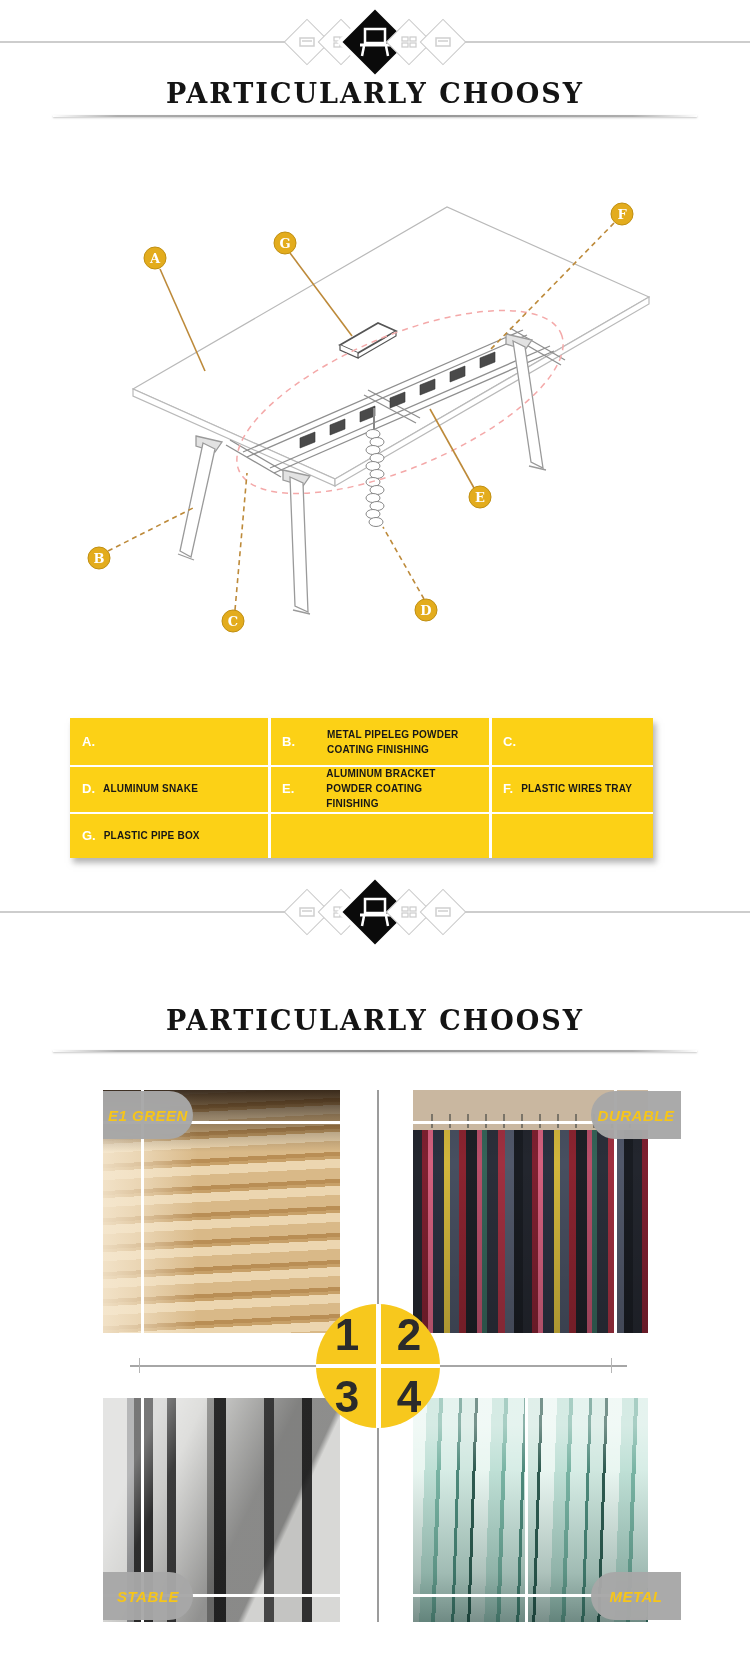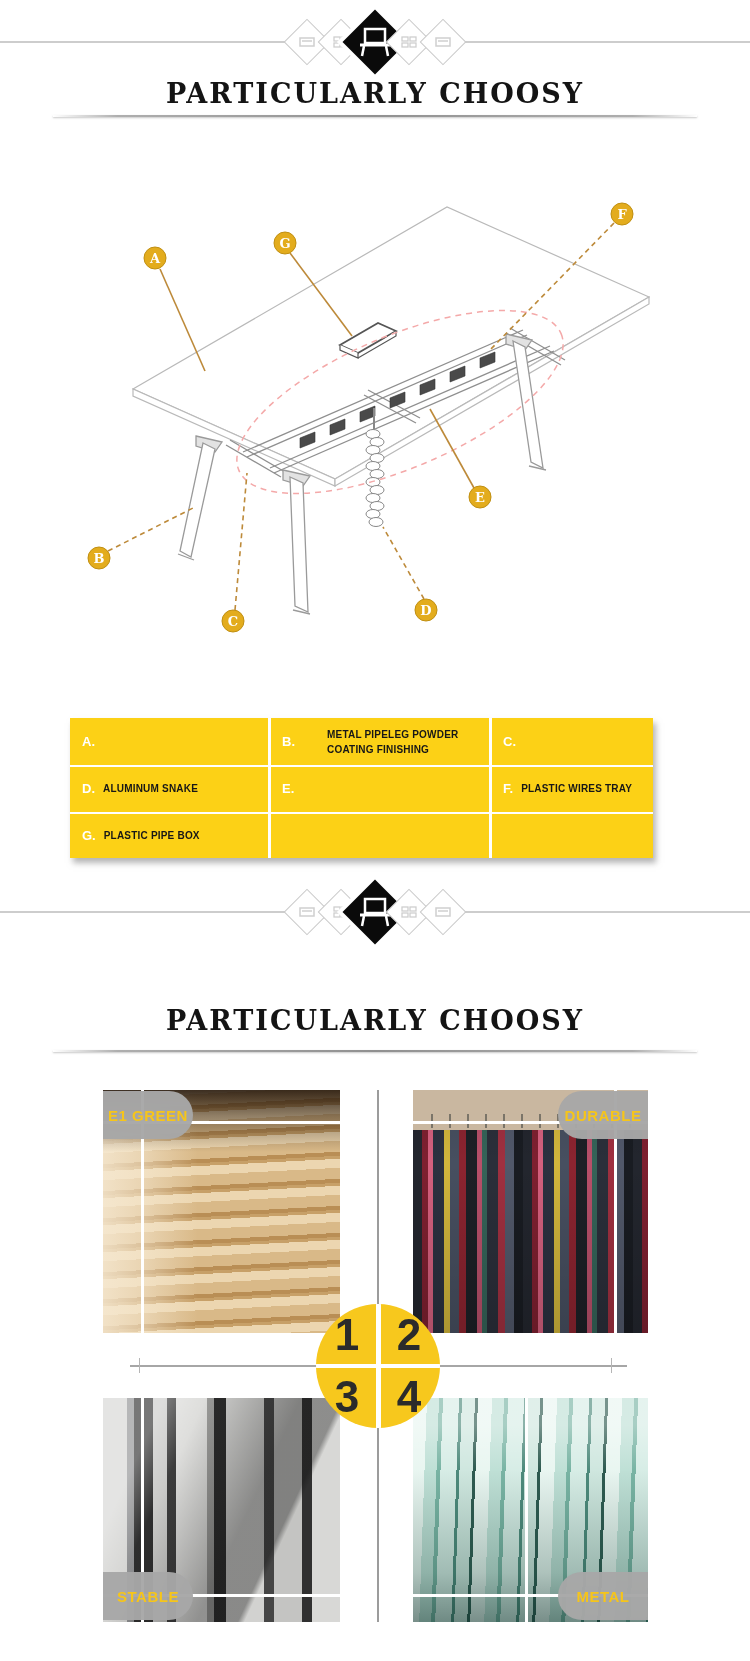--- a/index.html
+++ b/index.html
@@ -59,23 +59,23 @@
       linear-gradient(180deg,rgba(255,255,255,.35) 0 12%,rgba(0,0,0,0) 32%,rgba(20,60,50,.28) 78%,rgba(8,40,34,.5) 100%),
       repeating-linear-gradient(92deg,#e9f6f1 0 14px,#bfe0d6 14px 26px,#79b4a4 26px 30px,
         #d7ede6 30px 46px,#4e8a7c 46px 49px,#cfe7df 49px 62px,#2e5a50 62px 65px);}
   .hookband{position:absolute;left:0;right:0;top:0;height:40px;background:#c9b7a0;}
   .hookrow{position:absolute;left:6px;right:6px;top:24px;height:14px;
     background:repeating-linear-gradient(90deg,transparent 0 12px,#7a7468 12px 14px,transparent 14px 18px);}
   .wline{position:absolute;background:#fff;z-index:2;}
 
   .flabel{position:absolute;width:90px;height:48px;display:flex;align-items:center;
     justify-content:center;background:rgba(167,167,167,.97);color:#F6C51A;
-    font-weight:bold;font-size:15px;letter-spacing:.5px;z-index:3;}
+    font-weight:bold;font-size:15px;letter-spacing:.5px;z-index:3;font-style:italic;}
   .flabel.round-right{border-radius:0 26px 26px 0;}
-  .flabel.round-left{border-radius:26px 0 0 26px;}
+  .flabel.round-left{border-radius:26px 0 0 26px;margin-left:33px;}
 
   .vdiv,.hdiv,.tick{position:absolute;background:#9c9c9c;}
   .hdiv{background:#a6a6a6;}
   .tick{background:#b5b5b5;}
 
   .num-circle{position:absolute;left:316px;top:1304px;width:124px;height:124px;
     border-radius:50%;background:#F7C81D;z-index:4;display:grid;
     grid-template-columns:1fr 1fr;grid-template-rows:1fr 1fr;overflow:hidden;}
   .num-circle .crossv{position:absolute;left:50%;margin-left:-2.5px;top:0;bottom:0;width:5px;background:#fff;}
   .num-circle .crossh{position:absolute;top:50%;margin-top:-2px;left:0;right:0;height:4px;background:#fff;}
@@ -247,20 +247,21 @@
     </div>
     <div class="cell col2">
       <span class="key">C.</span>
     </div>
     <div class="cell col0">
       <span class="key">D.</span>
       <span class="desc">ALUMINUM SNAKE</span>
     </div>
     <div class="cell col1">
       <span class="key">E.</span>
+      <span class="desc">ALUMINUM BRACKET POWDER COATING FINISHING</span>
     </div>
     <div class="cell col2">
       <span class="key">F.</span>
       <span class="desc">PLASTIC WIRES TRAY</span>
     </div>
     <div class="cell col0">
       <span class="key">G.</span>
       <span class="desc">PLASTIC PIPE BOX</span>
     </div>
     <div class="cell col1">

